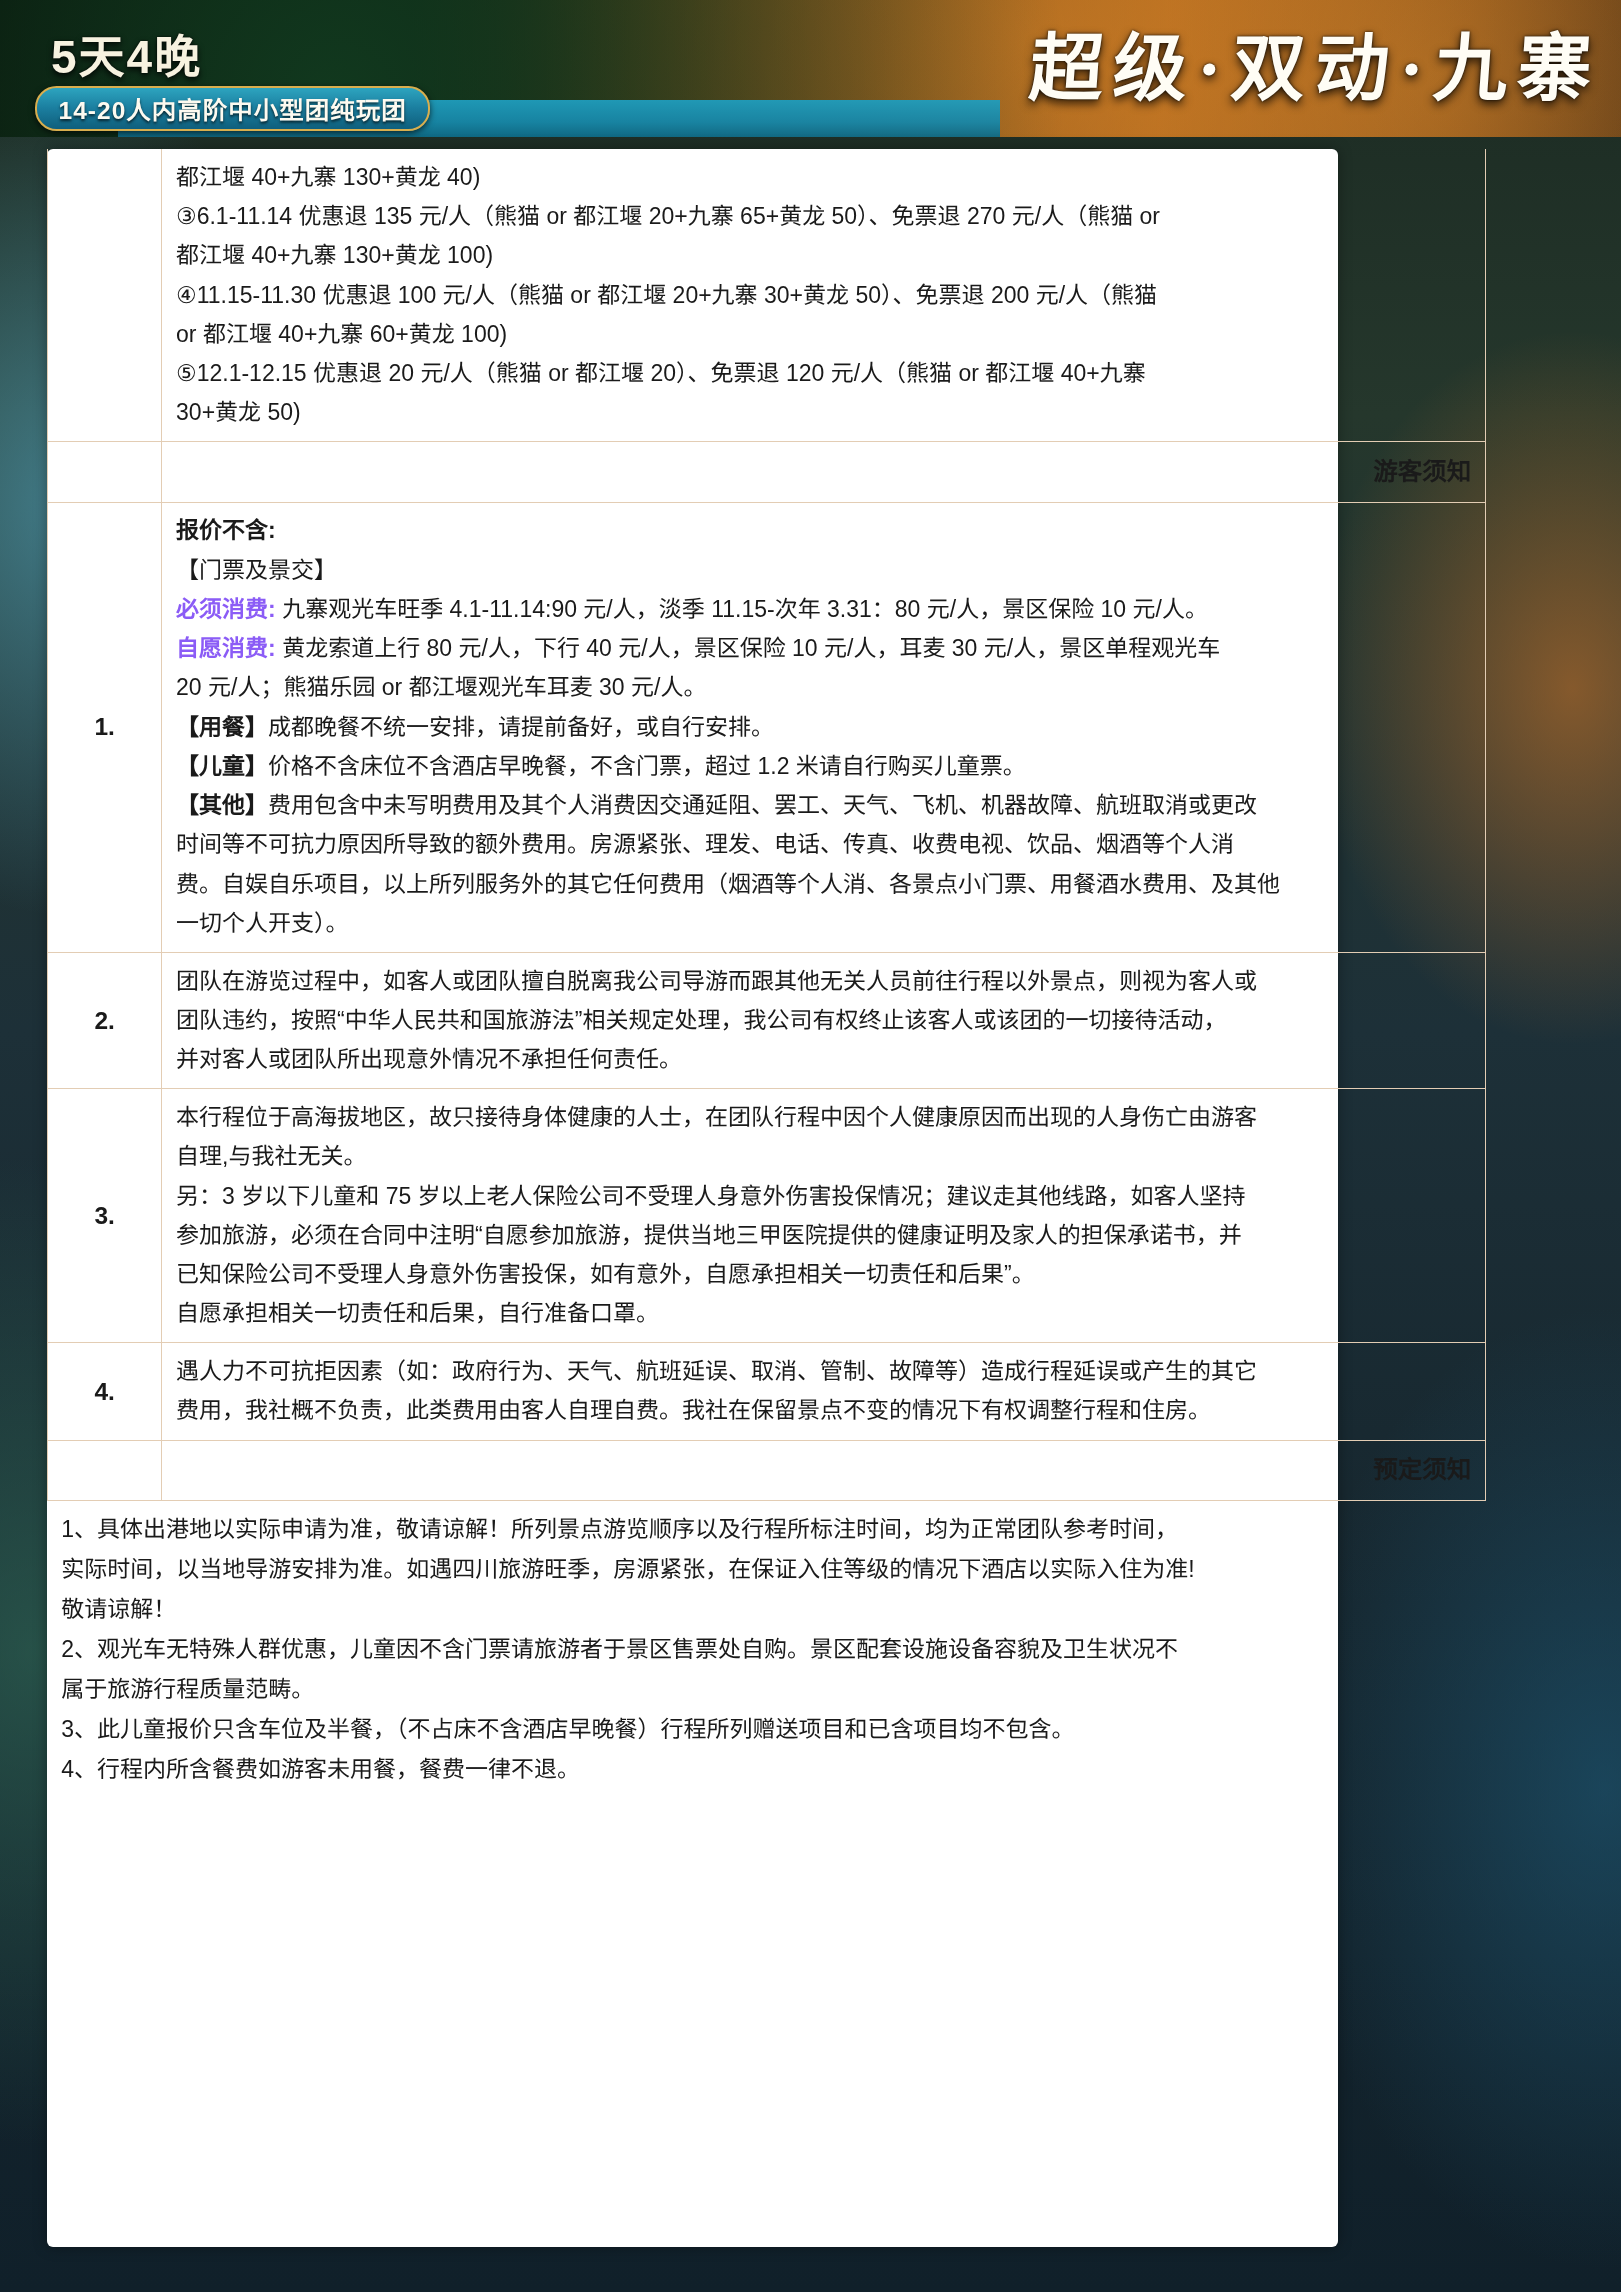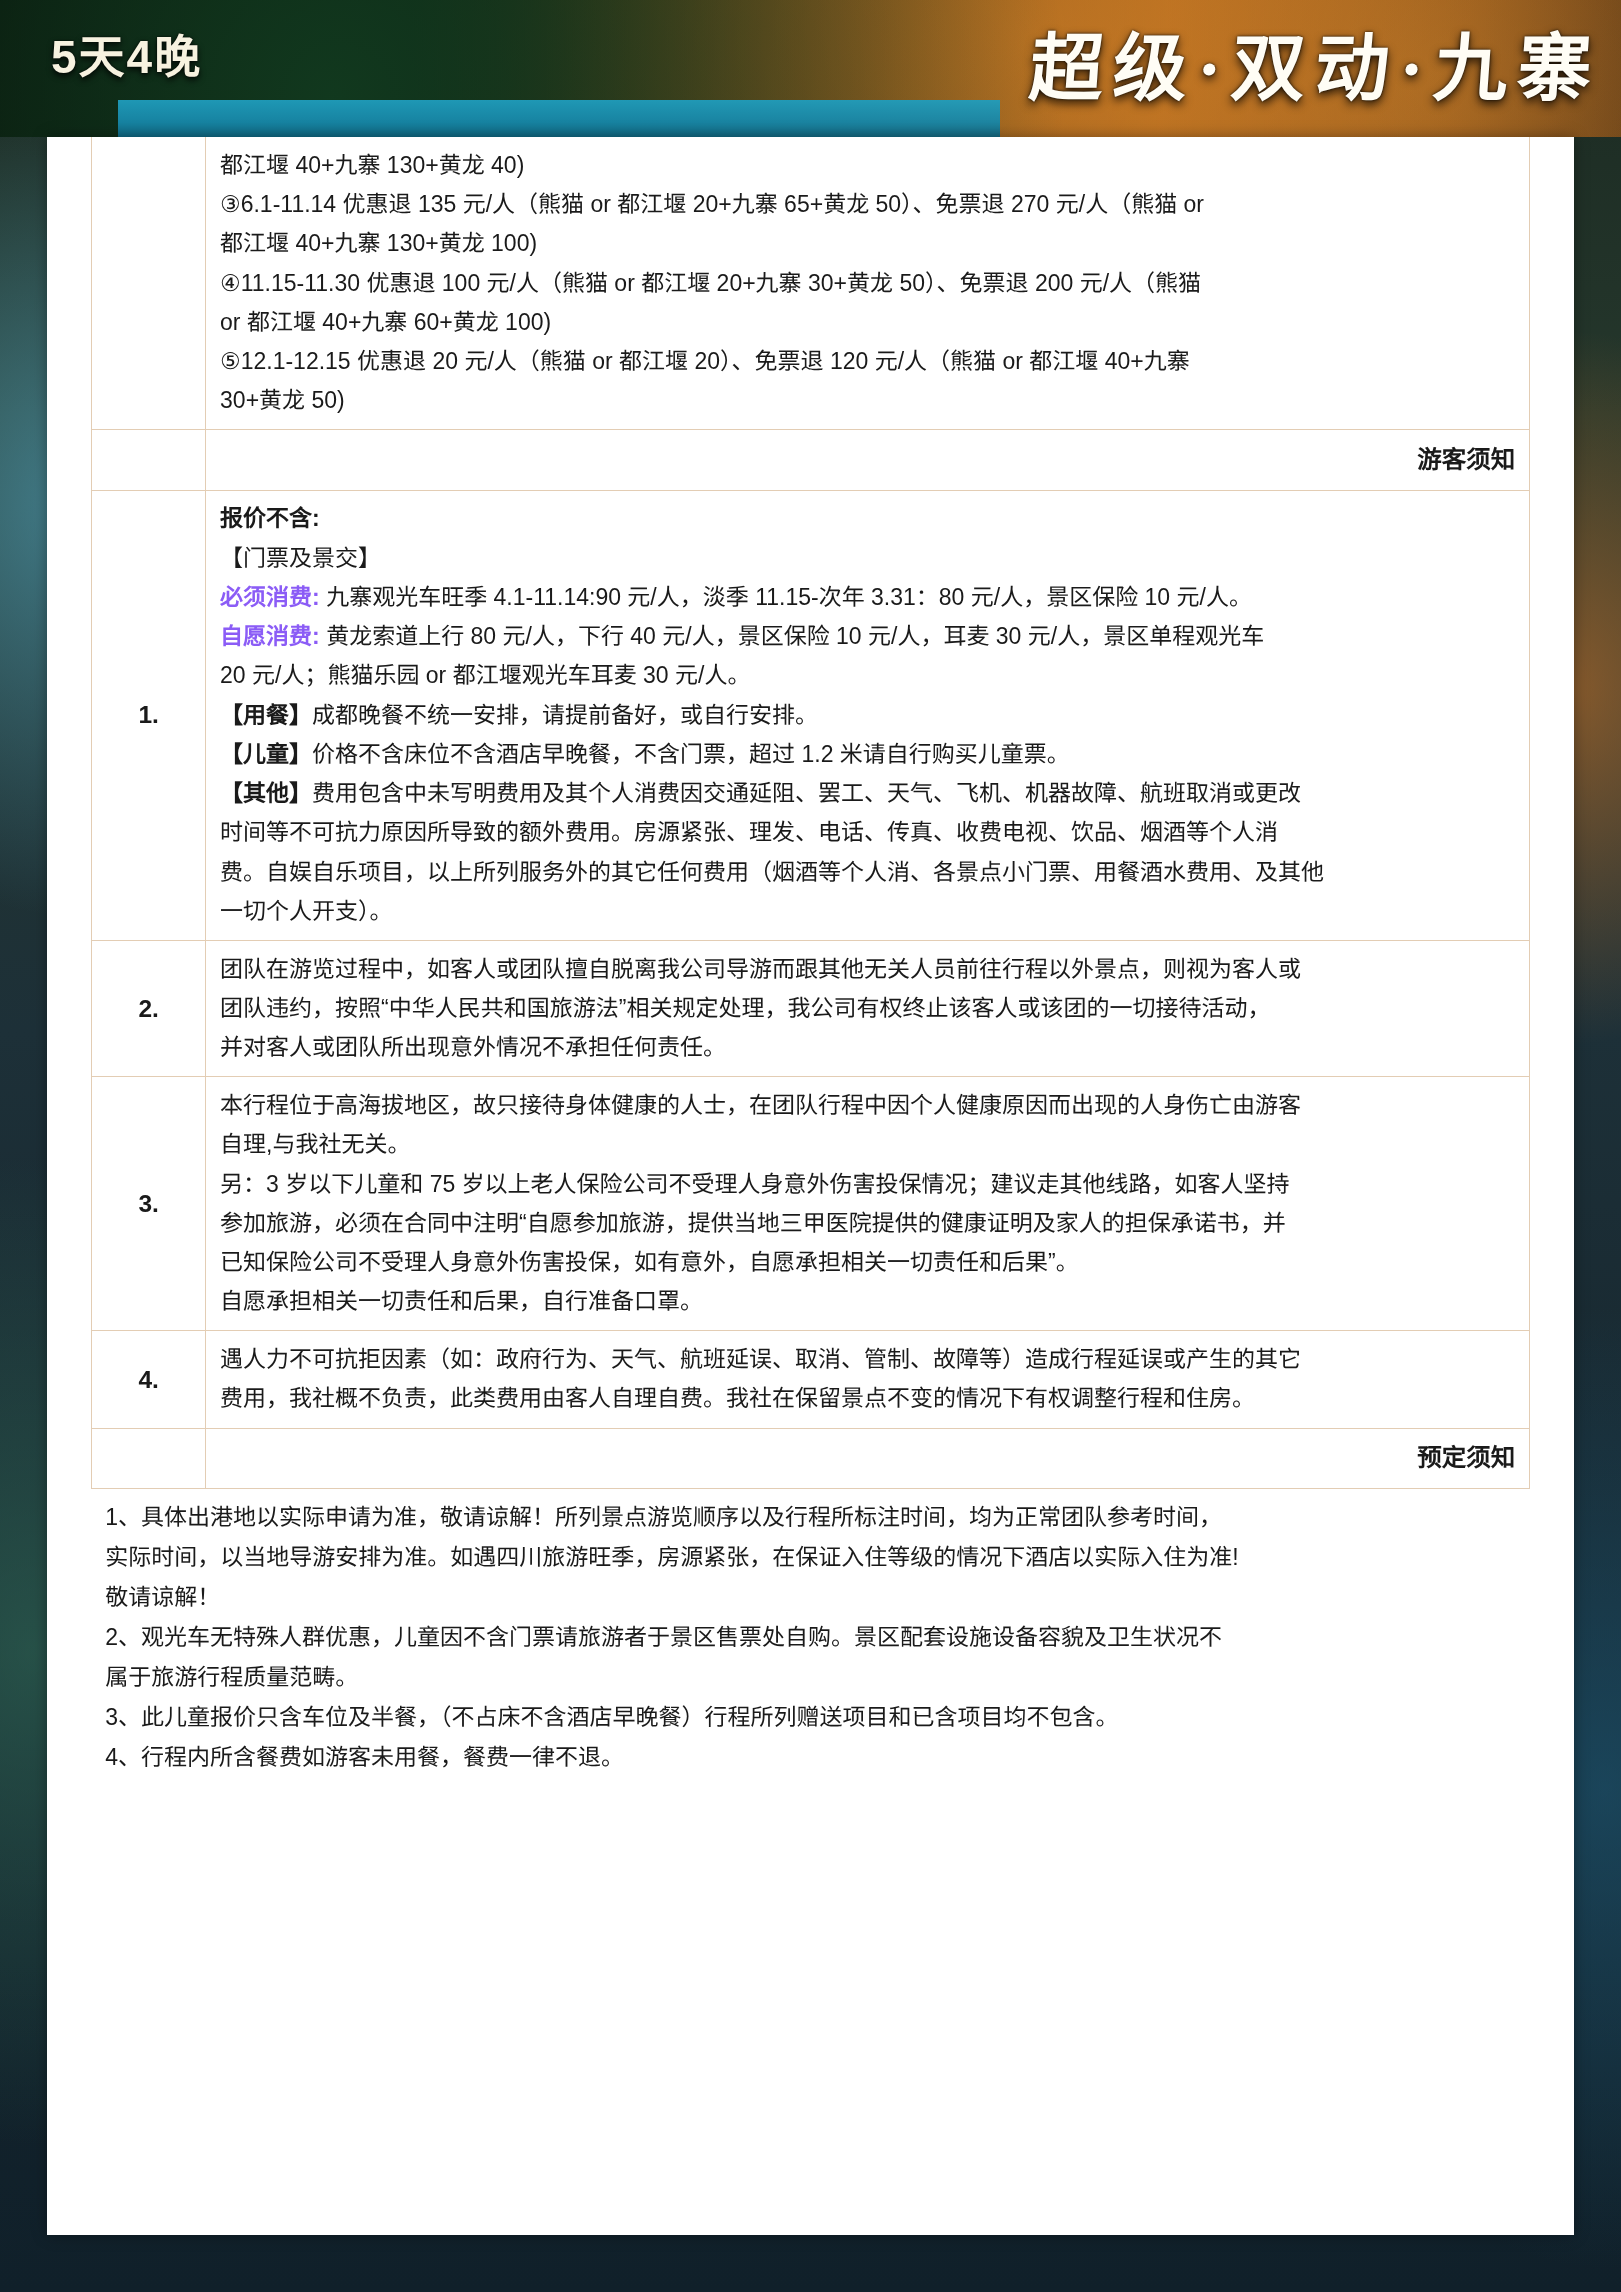--- a/index.html
+++ b/index.html
@@ -92,25 +92,26 @@
     text-shadow: 0 3.9px 9.8px rgba(0,0,0,0.8), 0 0 2.9px rgba(0,0,0,0.9);
     font-family: "Liberation Serif", "DejaVu Serif", serif;
     white-space: nowrap;
     transform: skewX(-4deg);
   }
 
   
   .sheet {
     position: absolute;
     left: 47px;
-    top: 137px;
-    width: 1527px;
+    top: 149px;
+    width: 1291px;
     height: 2098px;
     background: #ffffff;
     box-shadow: 0 0 13.7px rgba(0,0,0,0.35);
+    border-radius: 6px;
   }
 
   table.doc {
     width: 1439px;
     margin: 0 auto;
     border-collapse: collapse;
     table-layout: fixed;
     font-size: 23px;
     line-height: 1.62;
     color: #1a1a1a;
@@ -143,20 +144,23 @@
 </style>
 </head>
 <body>
 
 <div class="page">
 
   <div class="banner">
     <div class="banner-photo"></div>
     <div class="banner-lake"></div>
     <div class="banner-days">5天4晚</div>
+    <div class="banner-badge">
+      <span>14-20人内高阶中小型团纯玩团</span>
+    </div>
     <div class="banner-title">超级·双动·九寨</div>
   </div>
 
   <div class="sheet">
     <table class="doc">
 
       <tbody>
           <tr>
         <td class="num no-border-top"></td>
         <td class="body no-border-top">

